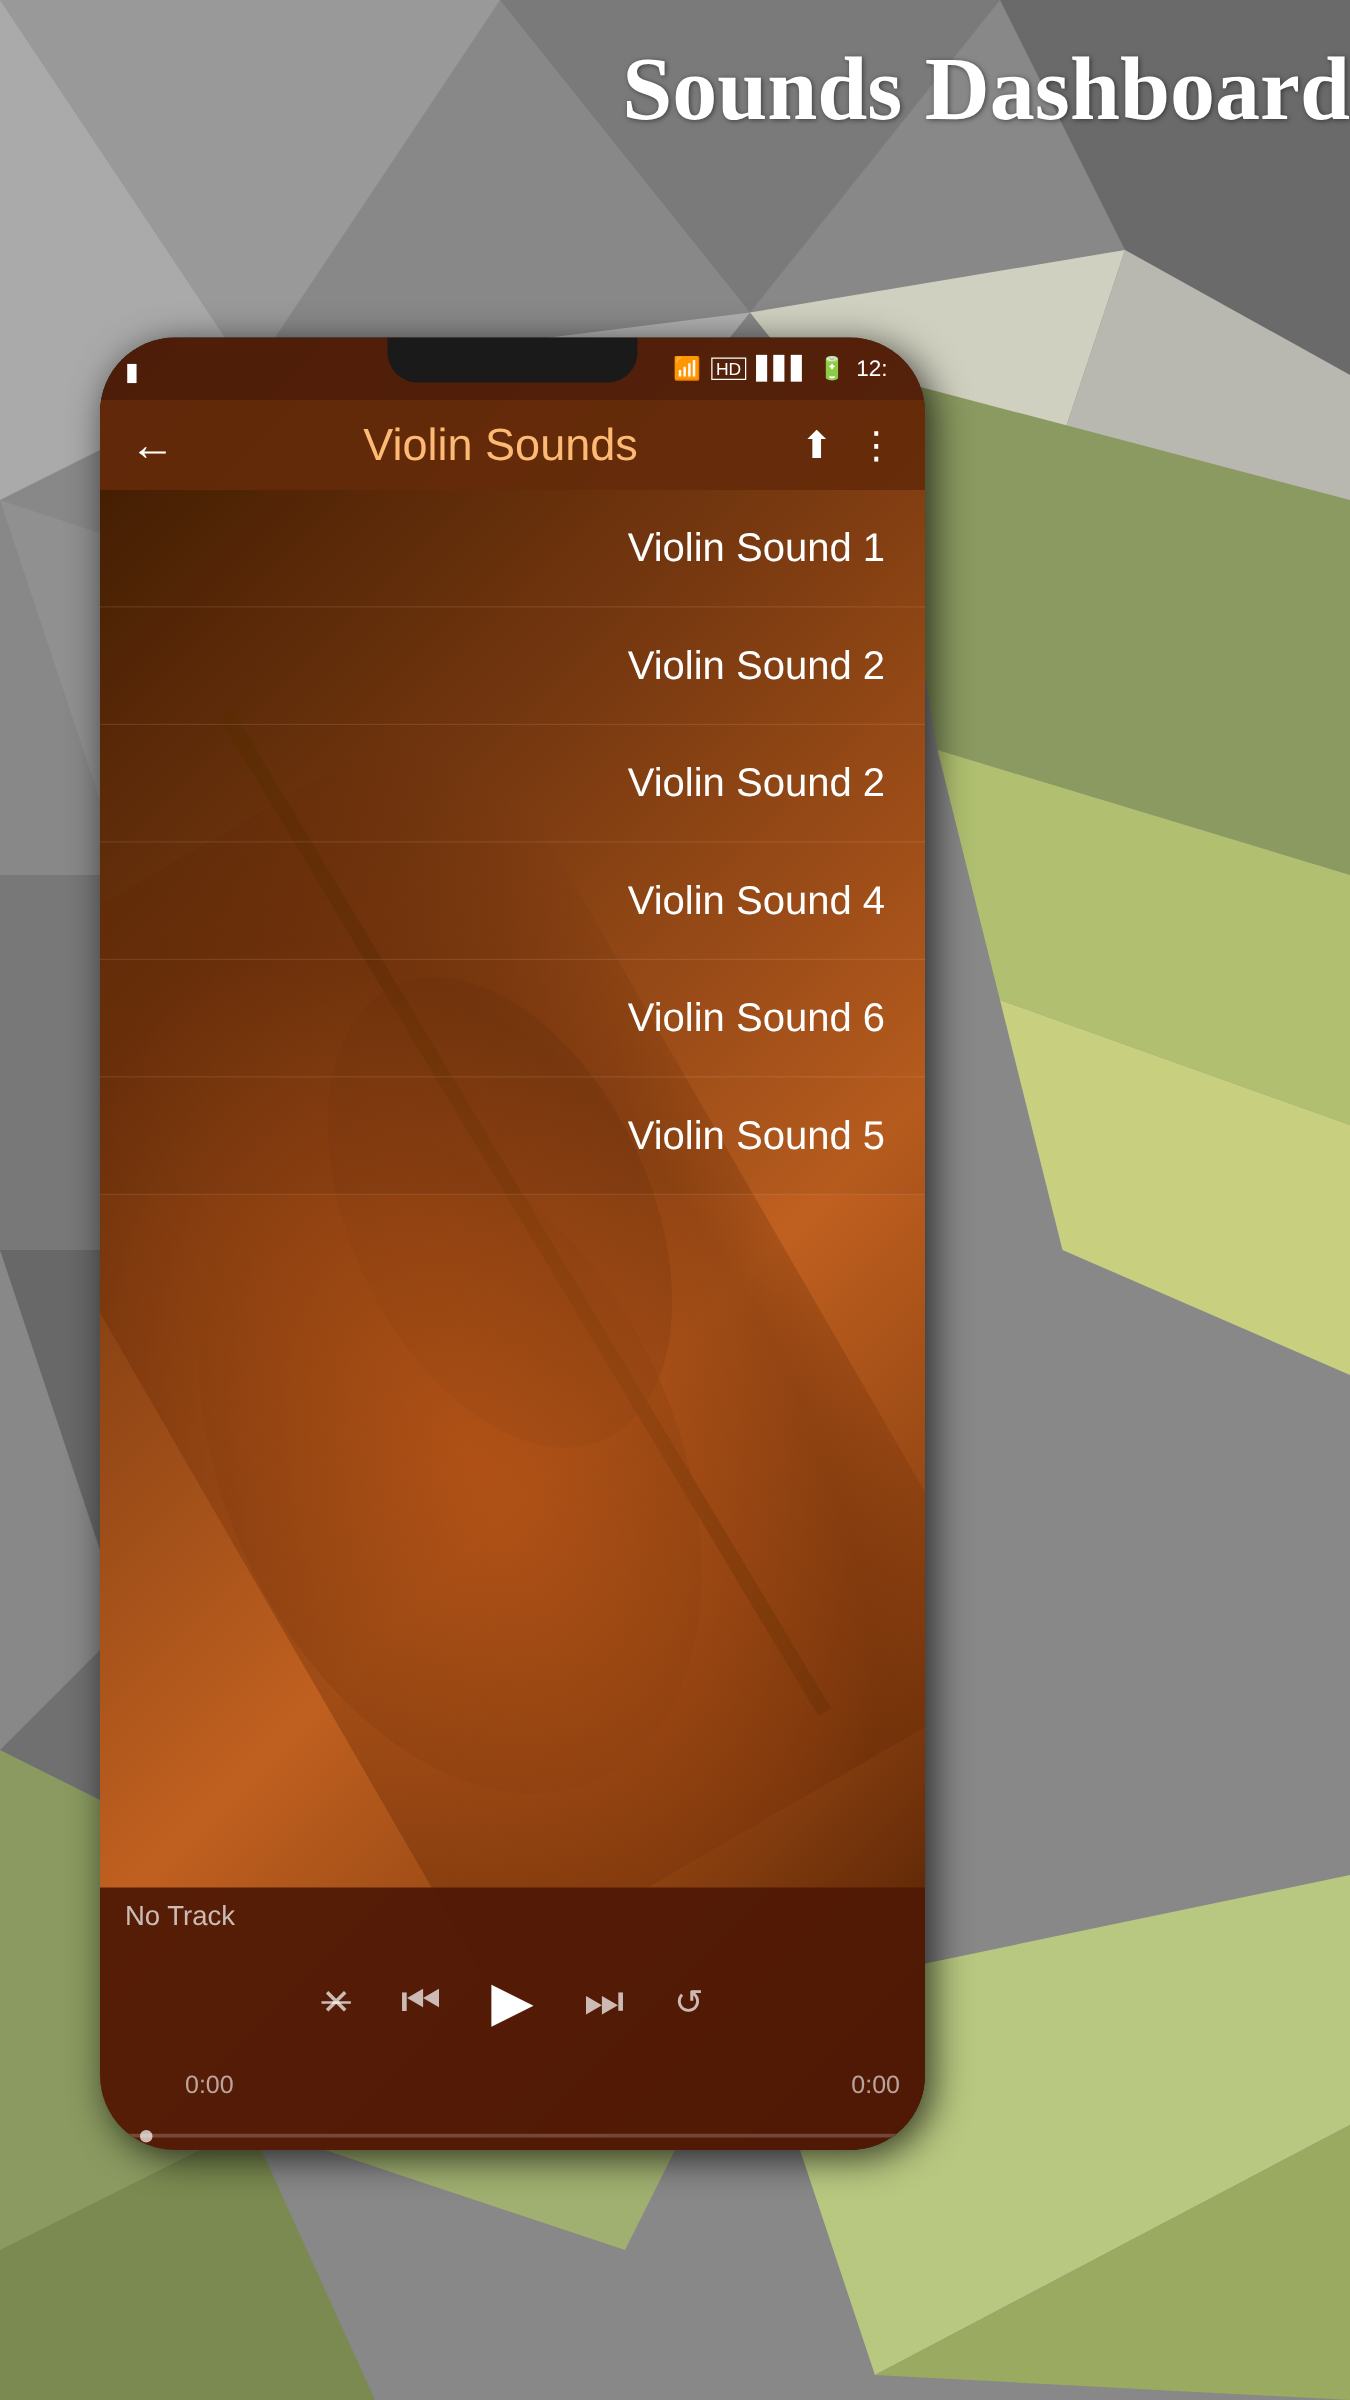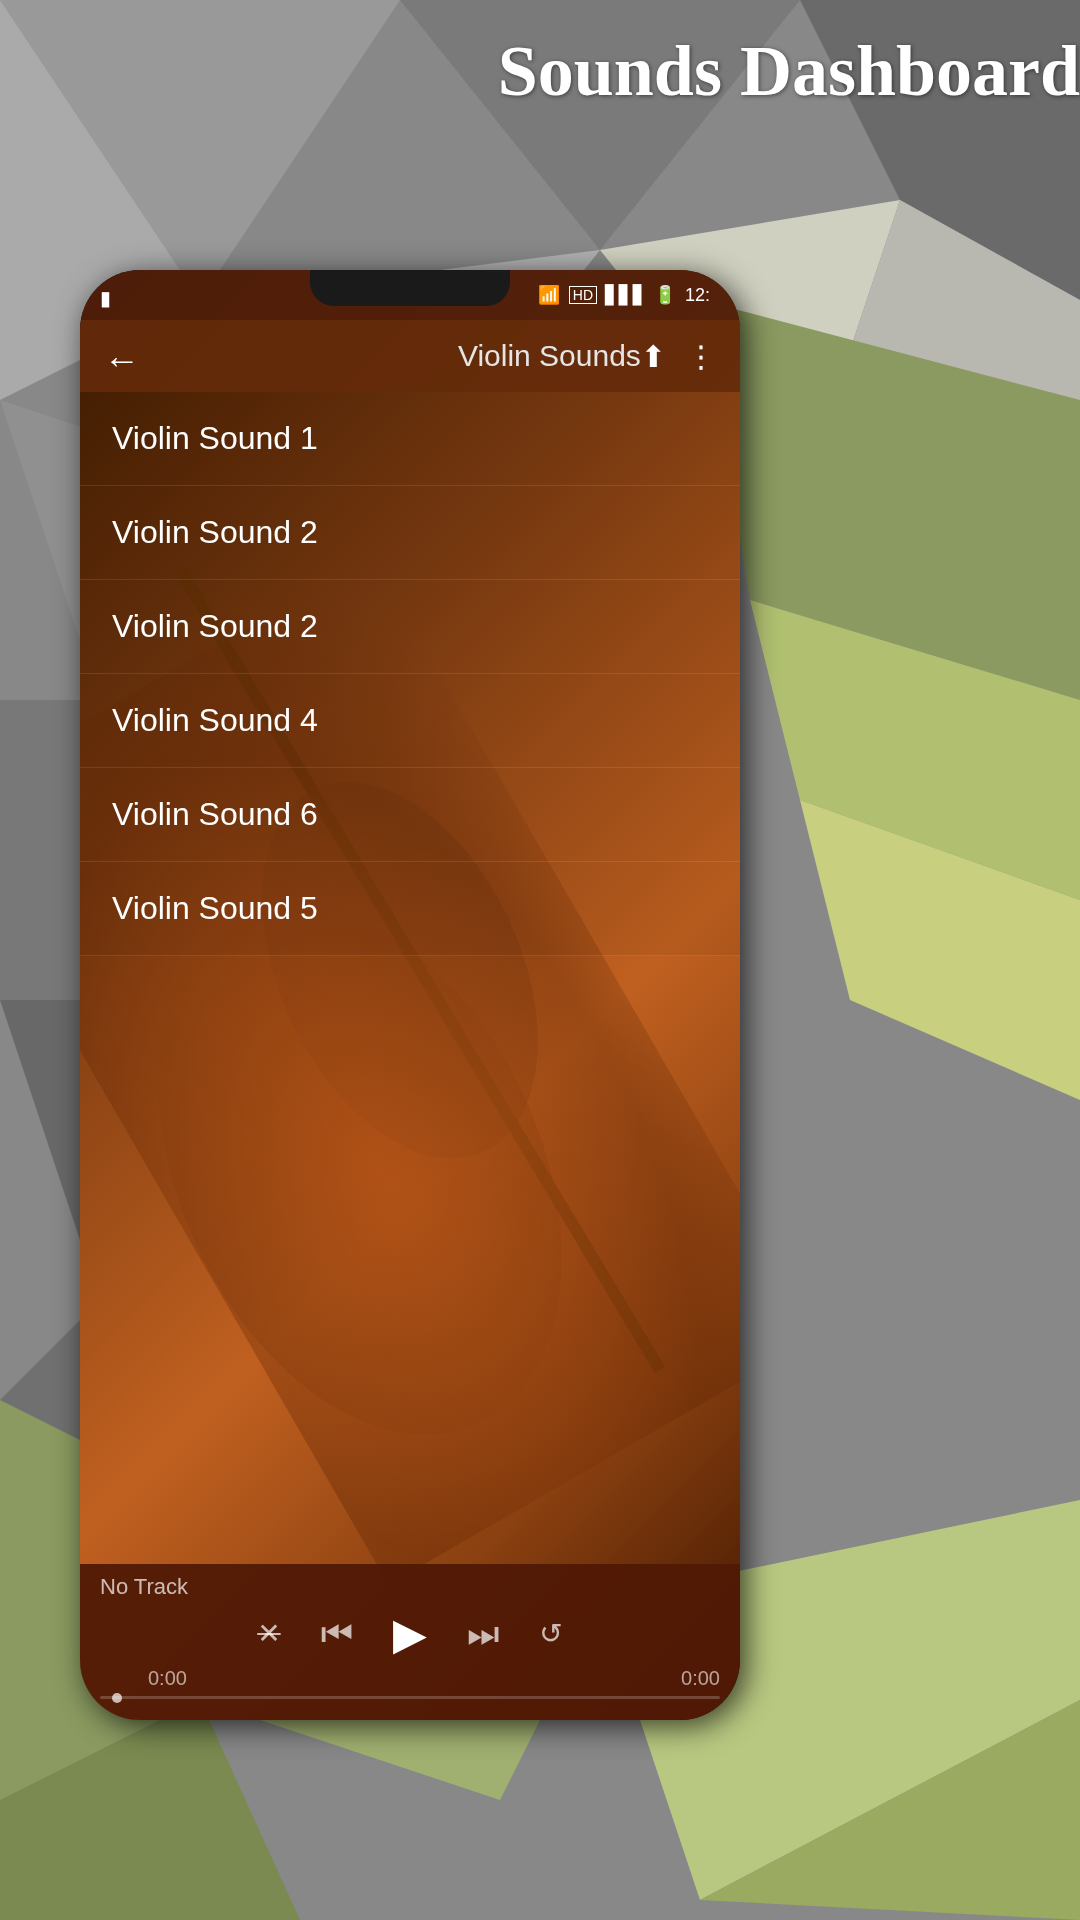--- a/index.html
+++ b/index.html
@@ -128,24 +128,24 @@
     }
 
     .app-bar-back {
       color: white;
       font-size: 36px;
       cursor: pointer;
       margin-right: 20px;
     }
 
     .app-bar-title {
-      color: #e5e5e5;
-      font-size: 30px;
+      color: #fdba74;
+      font-size: 36px;
       flex: 1;
-      text-align: right;
+      text-align: center;
     }
 
     .app-bar-icons {
       display: flex;
       gap: 20px;
       color: white;
       font-size: 30px;
     }
 
     
@@ -159,34 +159,36 @@
       overflow: hidden;
     }
 
     .sound-item {
       padding: 28px 32px;
       color: white;
       font-size: 32px;
       border-bottom: 1px solid rgba(255,255,255,0.1);
       cursor: pointer;
       background: rgba(0,0,0,0.05);
+      text-align: right;
     }
 
     
     .player-bar {
       position: absolute;
       bottom: 0;
       left: 0;
       right: 0;
-      height: 156px;
+      height: 210px;
       background: rgba(80, 25, 5, 0.95);
       z-index: 10;
       display: flex;
       flex-direction: column;
       padding: 10px 20px;
+      justify-content: space-between;
     }
 
     .player-track-name {
       color: rgba(255,255,255,0.7);
       font-size: 22px;
       margin-bottom: 8px;
     }
 
     .player-controls {
       display: flex;

